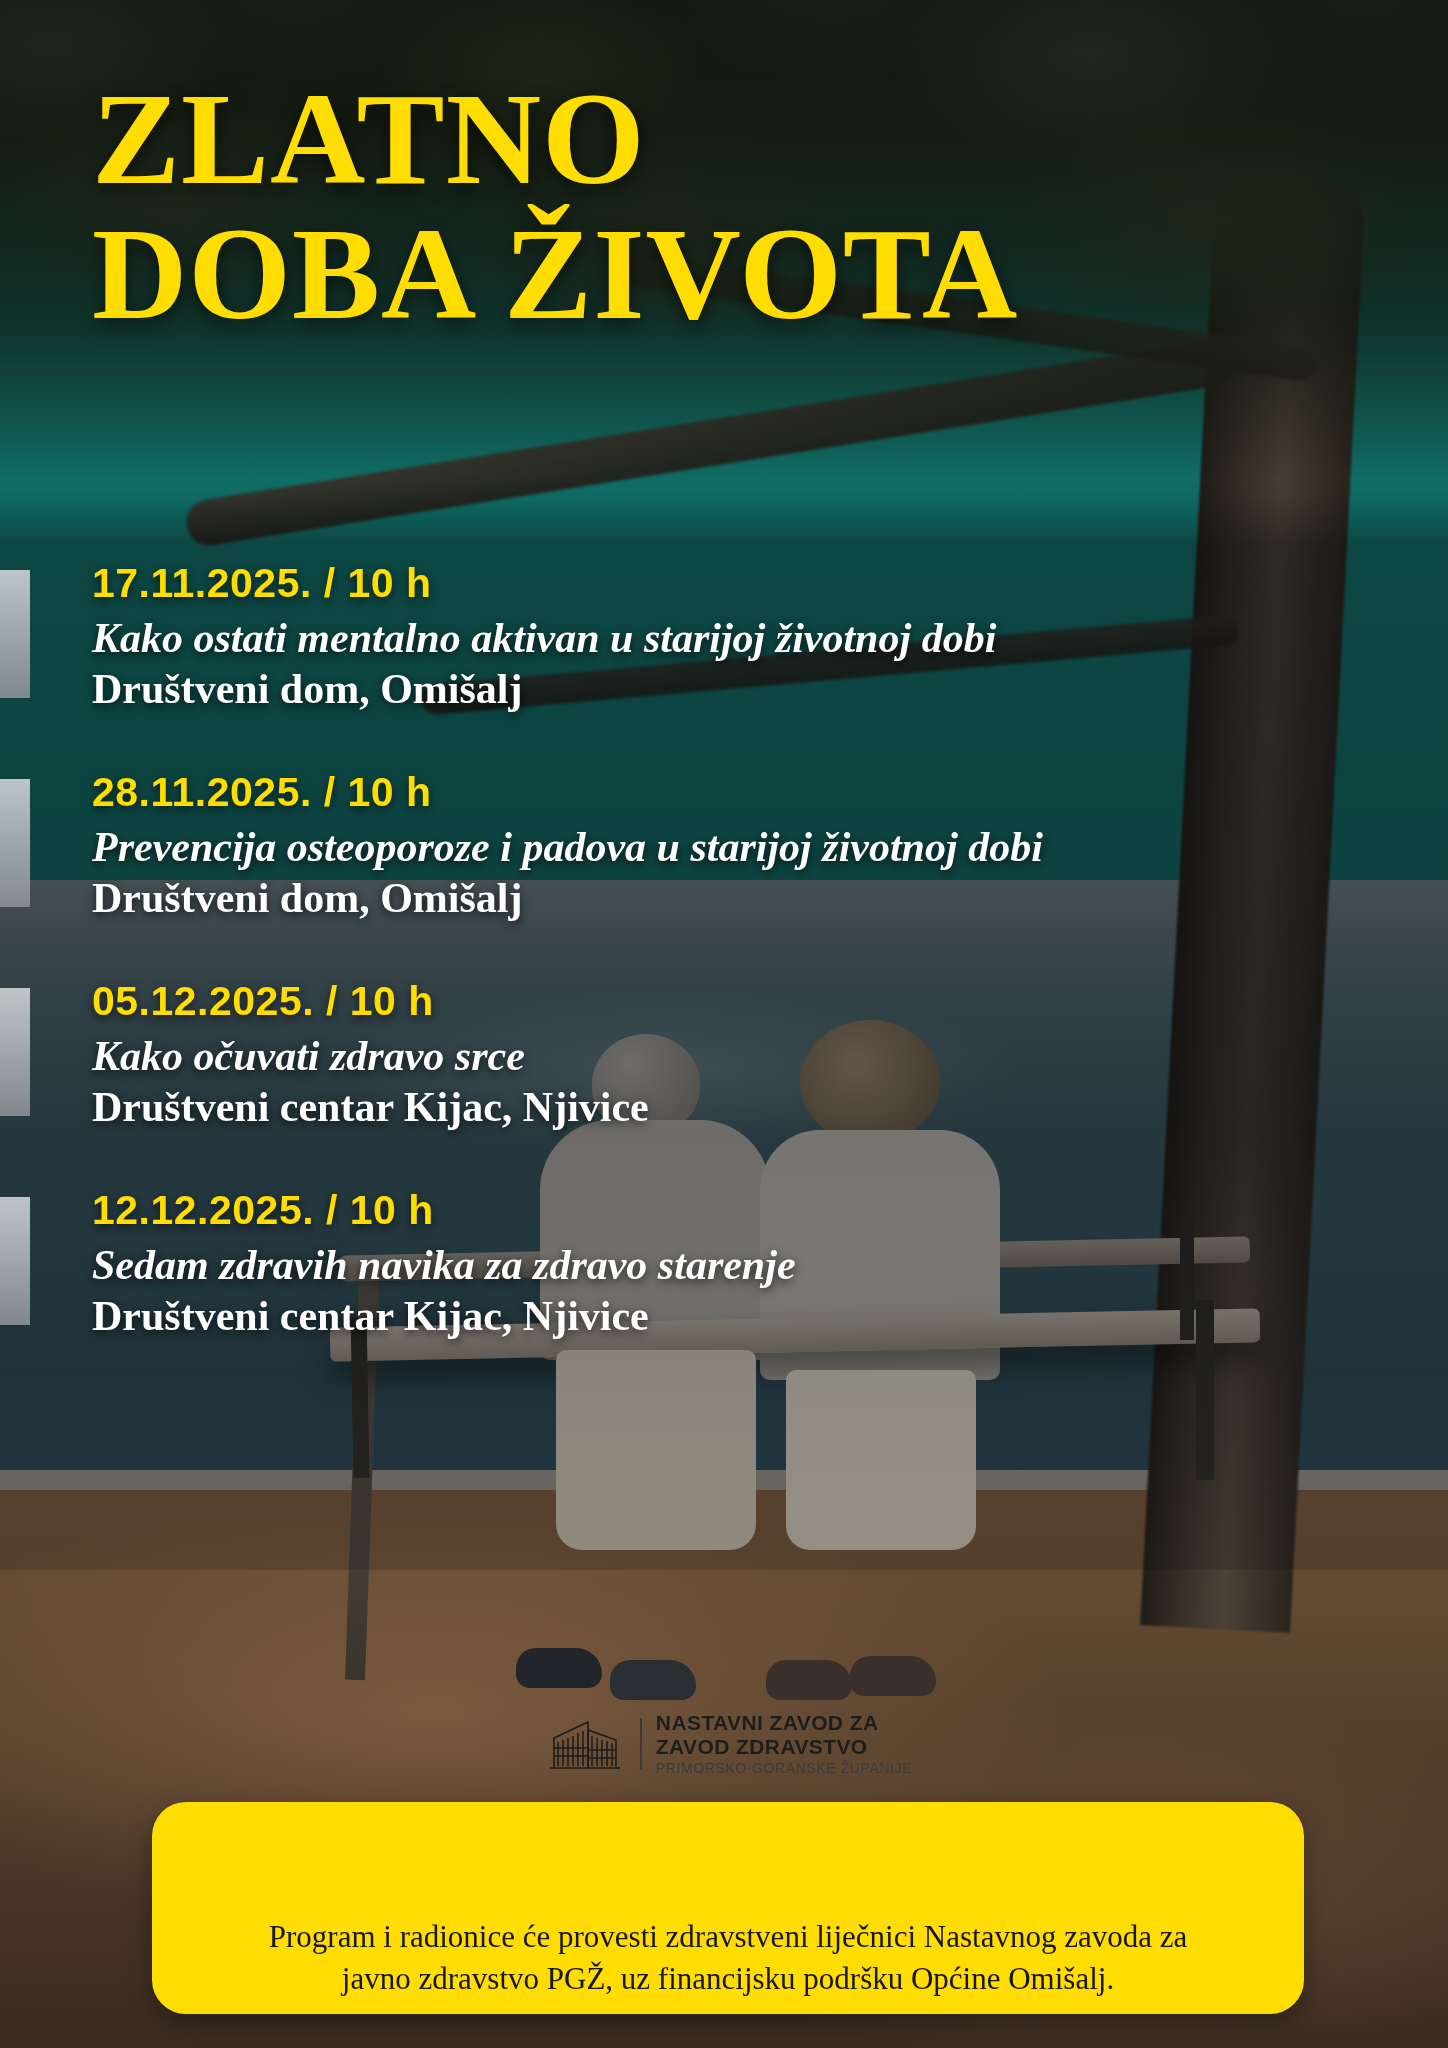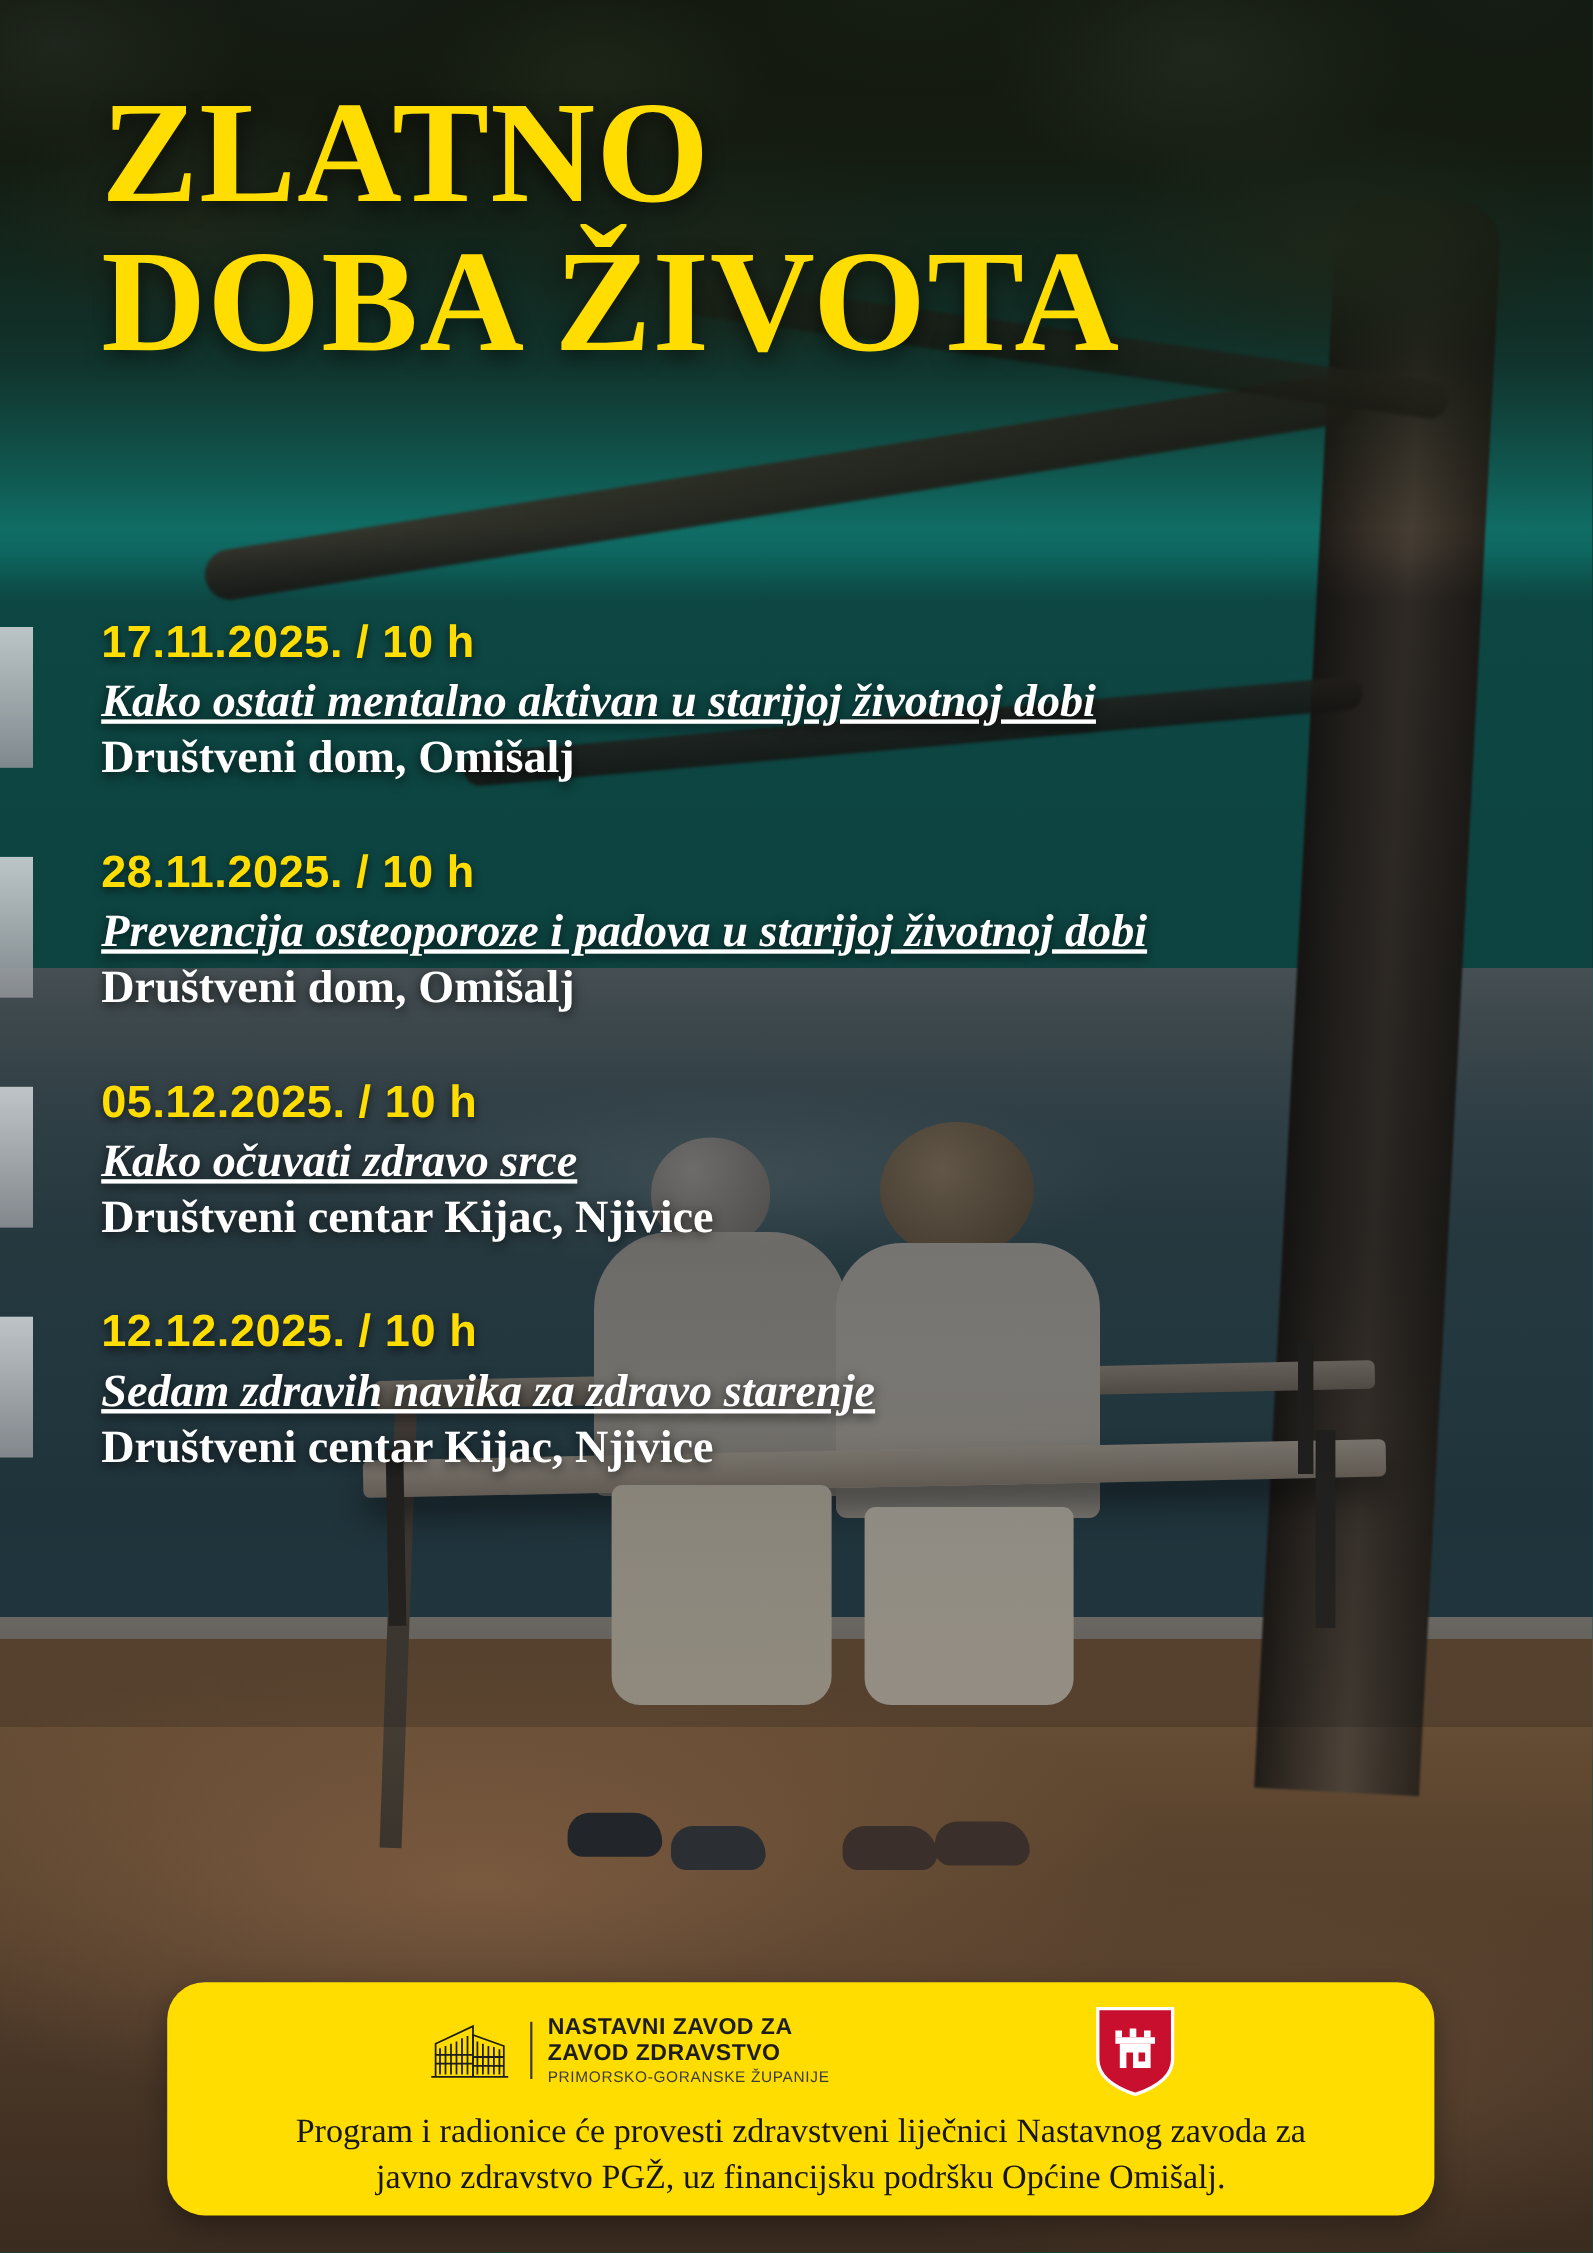--- a/index.html
+++ b/index.html
@@ -317,21 +317,20 @@
   .event .datetime .sep { color: #ffdd00; }
   .event .topic {
     color: #ffffff;
     font-family: "Liberation Serif", serif;
     font-style: italic;
     font-weight: bold;
     font-size: 42px;
     line-height: 1.12;
     margin-bottom: 4px;
     text-shadow: 0 3px 10px rgba(0,0,0,.7);
-    text-decoration: underline;
   }
   .event .venue {
     color: #ffffff;
     font-family: "Liberation Serif", serif;
     font-weight: bold;
     font-size: 42px;
     line-height: 1.12;
     text-shadow: 0 3px 10px rgba(0,0,0,.7);
   }
 
@@ -347,20 +346,21 @@
     box-shadow: 0 10px 26px rgba(0,0,0,.35);
   }
   .footer-logos {
     position: relative;
     height: 92px;
     display: flex;
     align-items: center;
     justify-content: center;
     gap: 240px;
     padding-top: 16px;
+    flex-direction: column;
   }
   .logo-left {
     display: flex;
     align-items: center;
     gap: 14px;
   }
   .logo-mark {
     width: 82px;
     height: 56px;
     flex: 0 0 auto;

